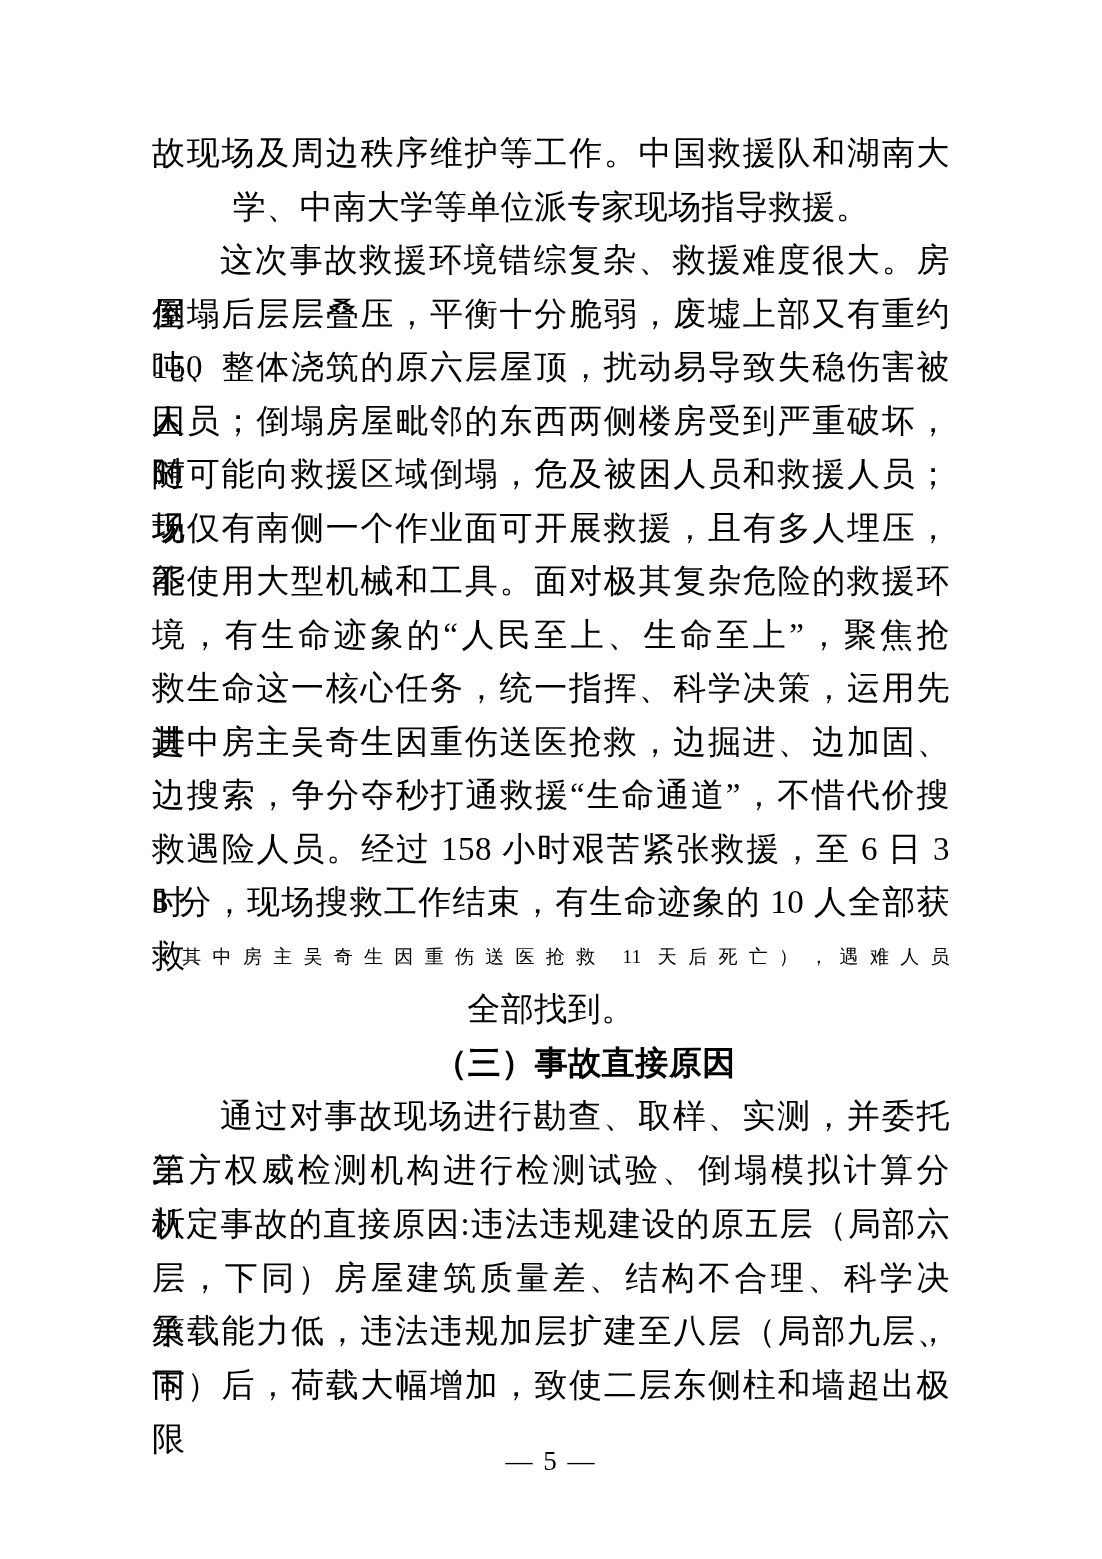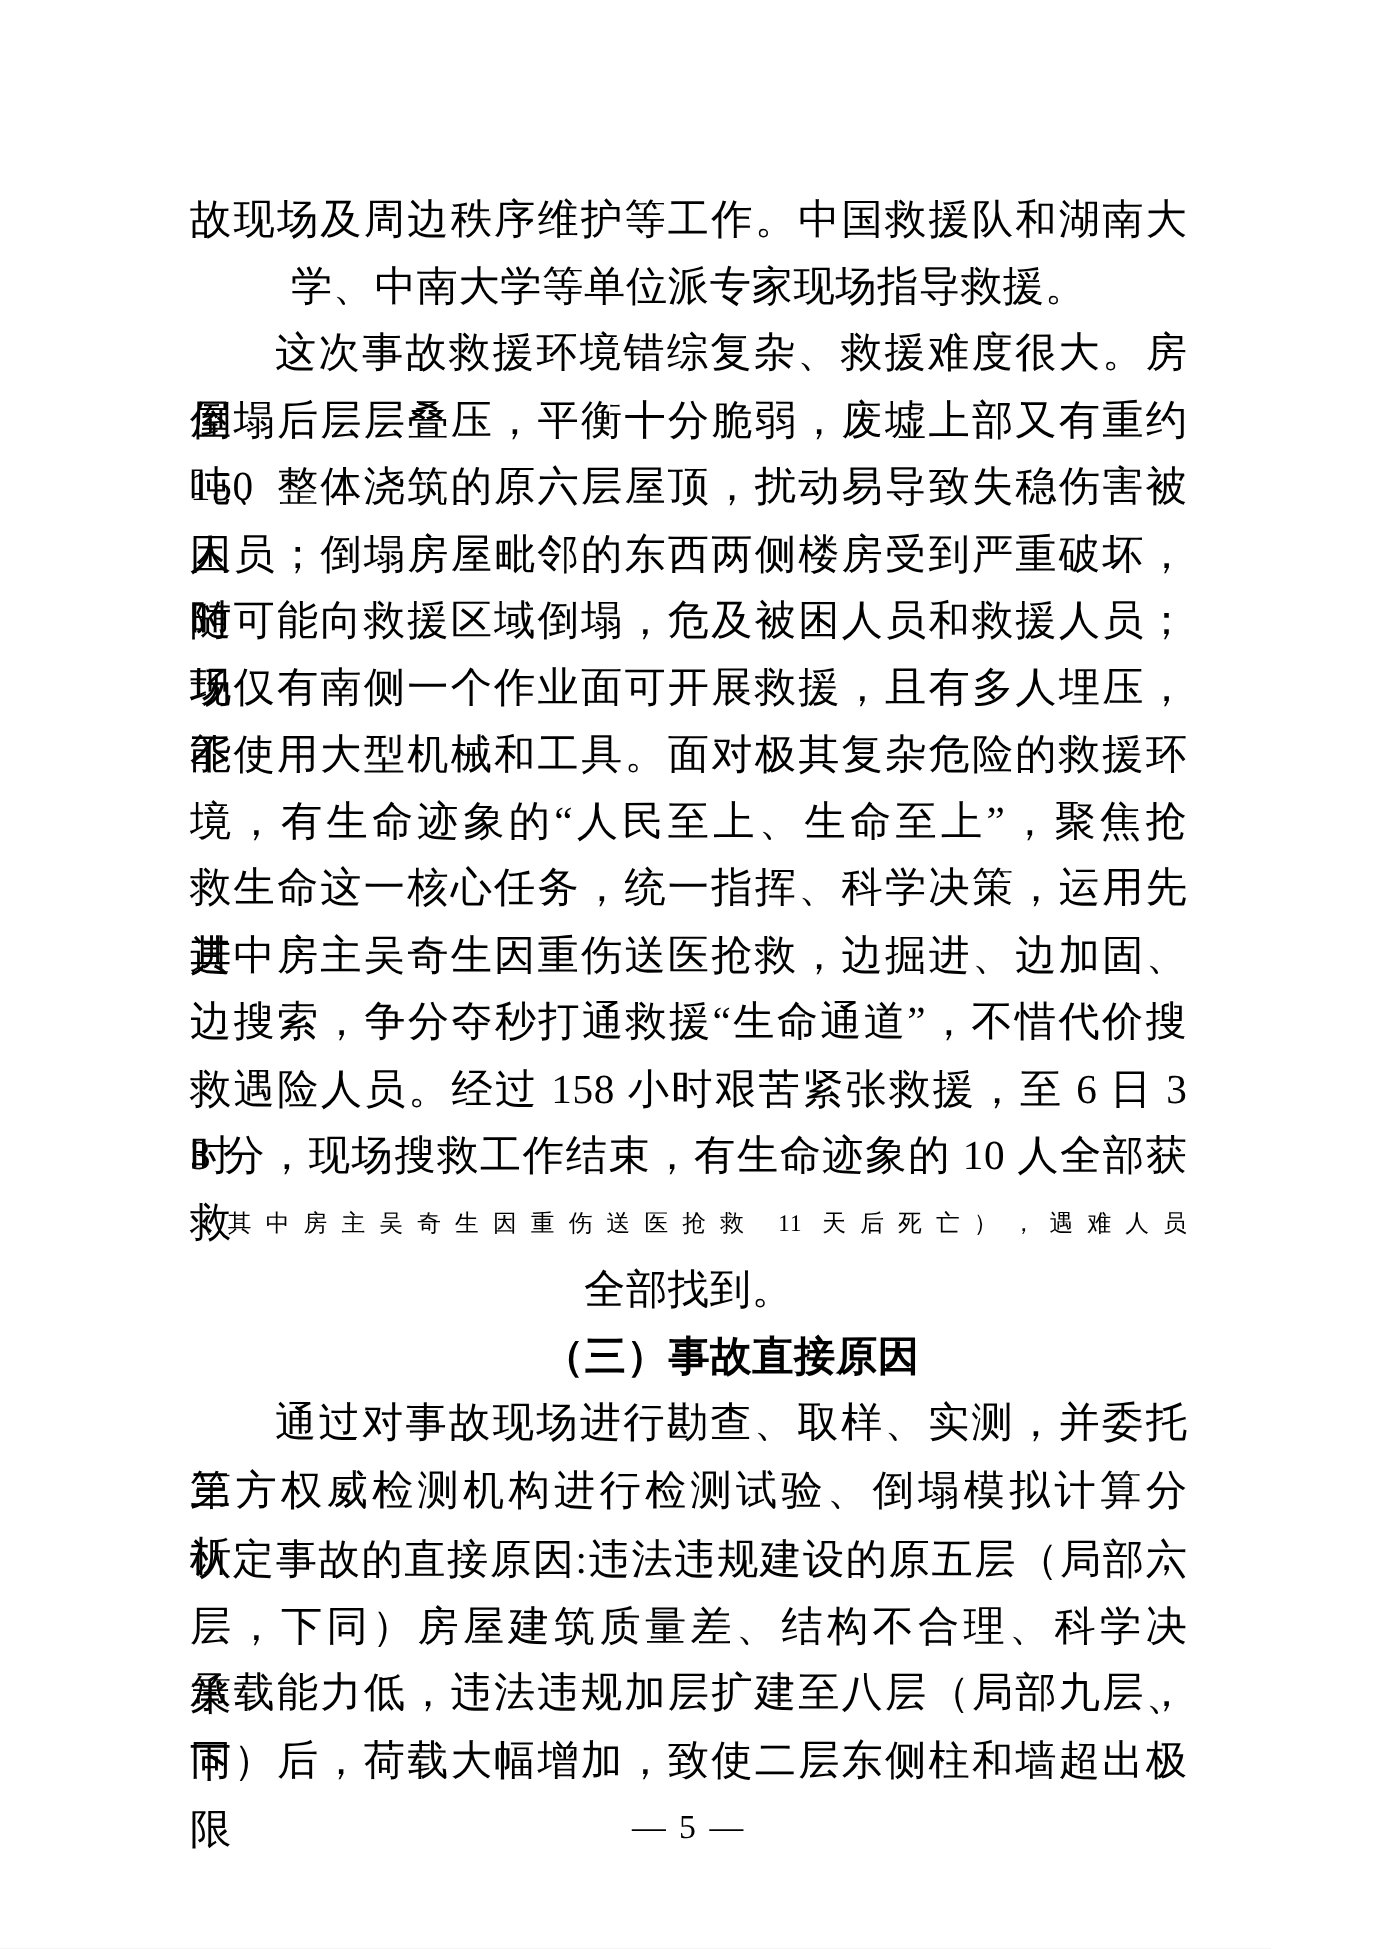--- a/index.html
+++ b/index.html
@@ -13,21 +13,21 @@
     height: 1559px;
     margin: 0 auto;
     background: #ffffff;
     color: #000000;
     font-family: "Liberation Serif", "DejaVu Serif", serif;
     overflow: hidden;
   }
   .text-block {
     position: absolute;
     left: 152px;
-    top: 150px;
+    top: 127px;
     width: 798px;
   }
   .doc-line {
     height: 53.5px;
     line-height: 53.5px;
     font-size: 33px;
     letter-spacing: 0.5px;
     white-space: nowrap;
     overflow: visible;
   }

